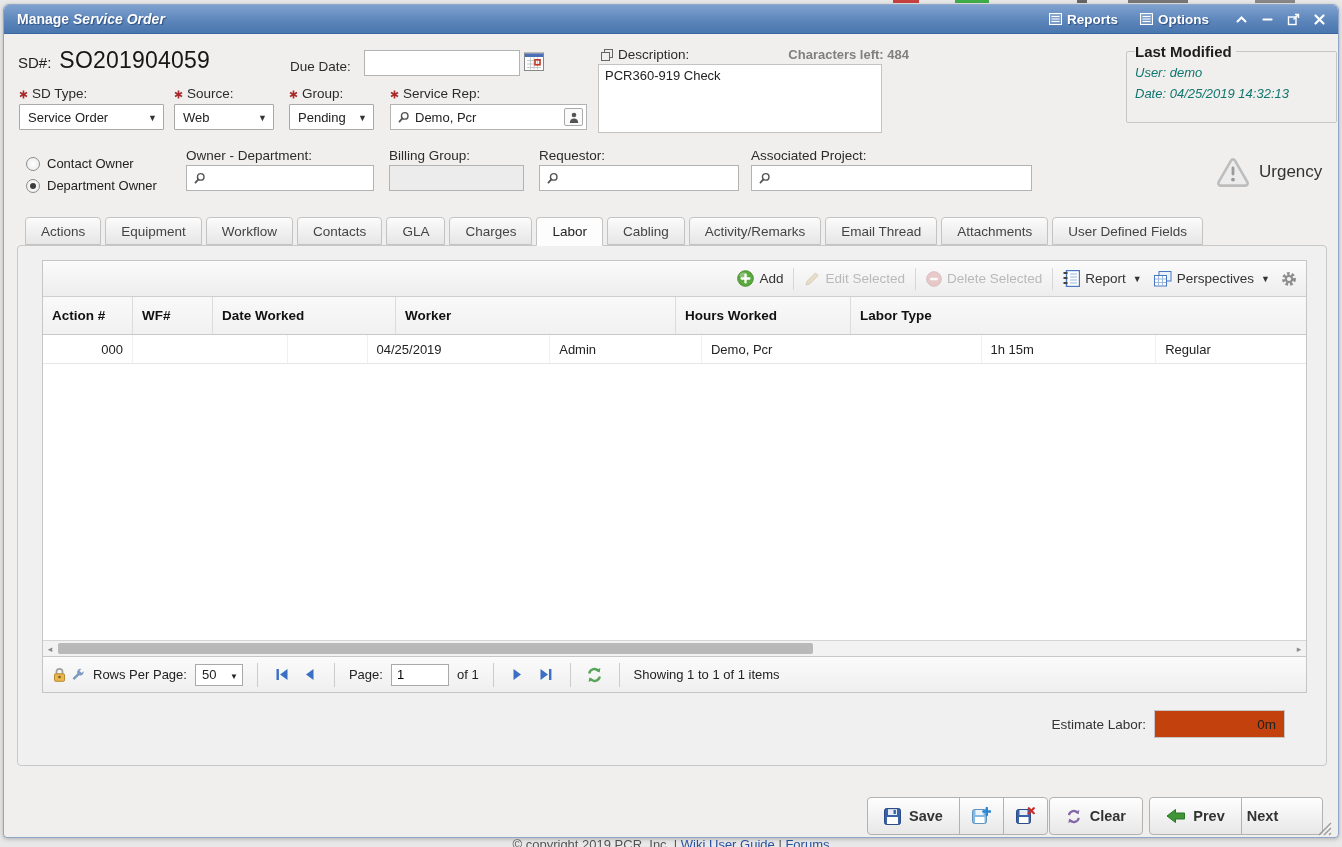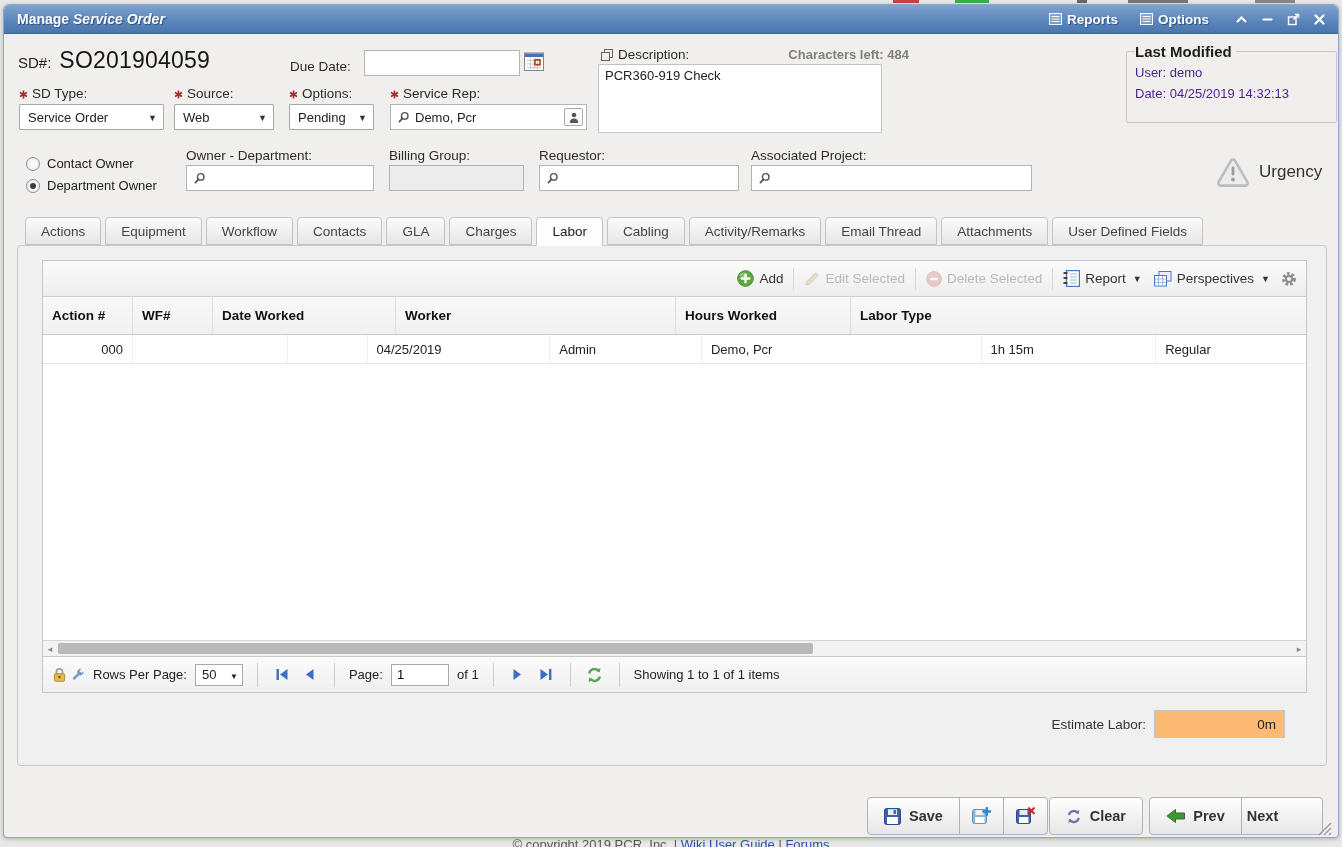--- a/index.html
+++ b/index.html
@@ -50,21 +50,21 @@
 
   .chars-left { position:absolute; left:735px; top:42px; width:170px; text-align:right;
     font-weight:bold; color:#808080; font-size:13px; }
   .desc-area { position:absolute; left:594px; top:59px; width:284px; height:69px;
     background:#fff; border:1px solid #c3c3c3; resize:none; font-family:"Liberation Sans",sans-serif;
     font-size:13px; color:#222; padding:3px 6px; }
 
   fieldset.lastmod { position:absolute; left:1122px; top:38px; width:211px; height:80px;
     border:1px solid #c6c6c6; border-radius:2px; padding:1px 8px 0 8px; }
   fieldset.lastmod legend { font-weight:bold; font-size:15px; color:#1d1d1d; padding:0 4px 0 0; }
-  fieldset.lastmod .lm-line { font-size:13px; color:#4c1d95; margin-top:2px; line-height:19px; }
+  fieldset.lastmod .lm-line { font-size:13px; color:#0f766e; margin-top:2px; line-height:19px;font-style:italic; }
 
   .radio-row { position:absolute; left:22px; display:flex; align-items:center; gap:7px; cursor:pointer; }
   .radio { width:14px; height:14px; border-radius:50%; border:1px solid #8d8d8d;
     background:radial-gradient(#fff,#e9e9e9); position:relative; }
   .radio.sel::after { content:""; position:absolute; left:3px; top:3px; width:6px; height:6px;
     border-radius:50%; background:#3c3c3c; }
 
   .urgency { position:absolute; left:1212px; top:152px; display:flex; align-items:center;
     gap:9px; cursor:pointer; }
   .urgency .txt { font-size:17px; color:#333; }
@@ -117,21 +117,21 @@
     display:flex; align-items:center; padding:0 10px; gap:8px; font-size:13px; color:#222; }
   .pager .sep { width:1px; height:24px; background:#ccc; margin:0 6px; }
   .pg-select { position:relative; width:48px; height:22px; background:#fff;
     border:1px solid #a9a9a9; display:flex; align-items:center; padding:0 16px 0 6px; cursor:pointer; }
   .pg-select .caret { position:absolute; right:4px; top:7px; font-size:8px; }
   .pg-input { width:58px; height:22px; border:1px solid #a9a9a9; padding:0 5px; font-size:13px; }
   .navbtn { display:flex; align-items:center; justify-content:center; width:20px; height:20px; cursor:pointer; }
 
   .estimate { position:absolute; right:41px; top:464px; display:flex; align-items:center; gap:8px; }
   .estimate .elbl { font-size:13.5px; color:#333; }
-  .estimate input { width:131px; height:28px; background:#fdba74; border:1px solid #c5c5c5;
+  .estimate input { width:131px; height:28px; background:#c2410c; border:1px solid #c5c5c5;
     text-align:right; padding:0 8px; font-size:13.5px; color:#222; font-family:"Liberation Sans",sans-serif; }
 
   
   .btnbar { position:absolute; left:0; top:792px; width:100%; height:42px; }
   .btn { display:flex; align-items:center; justify-content:center; gap:8px; height:38px;
     background:linear-gradient(#fefefe,#e7e7e7); border:1px solid #b2b2b2; border-radius:4px;
     font-weight:bold; font-size:14.5px; color:#333; cursor:pointer; padding:16px 16px;
     box-shadow:0 1px 0 rgba(255,255,255,.8) inset; }
   .btn-group { position:absolute; display:flex; }
   .btn-group .btn { border-radius:0; margin-left:-1px; }
@@ -241,21 +241,21 @@
       </svg><span>SD Type:</span>
   </span>
   <span class="lbl" style="left:170px;top:81px;">
     <svg class="req" width="9" height="9" viewBox="0 0 10 10">
         <path d="M5 .5V9.5M1.1 2.75l7.8 4.5M1.1 7.25l7.8-4.5" stroke="#a82a2a" stroke-width="1.8"></path>
       </svg><span>Source:</span>
   </span>
   <span class="lbl" style="left:285px;top:81px;">
     <svg class="req" width="9" height="9" viewBox="0 0 10 10">
         <path d="M5 .5V9.5M1.1 2.75l7.8 4.5M1.1 7.25l7.8-4.5" stroke="#a82a2a" stroke-width="1.8"></path>
-      </svg><span>Options:</span>
+      </svg><span>Group:</span>
   </span>
   <span class="lbl" style="left:386px;top:81px;">
     <svg class="req" width="9" height="9" viewBox="0 0 10 10">
         <path d="M5 .5V9.5M1.1 2.75l7.8 4.5M1.1 7.25l7.8-4.5" stroke="#a82a2a" stroke-width="1.8"></path>
       </svg><span>Service Rep:</span>
   </span>
 
   <div class="selbox" style="left:15px;top:99px;width:145px;">
     <span>Service Order</span>
     <span class="caret">▼</span>

